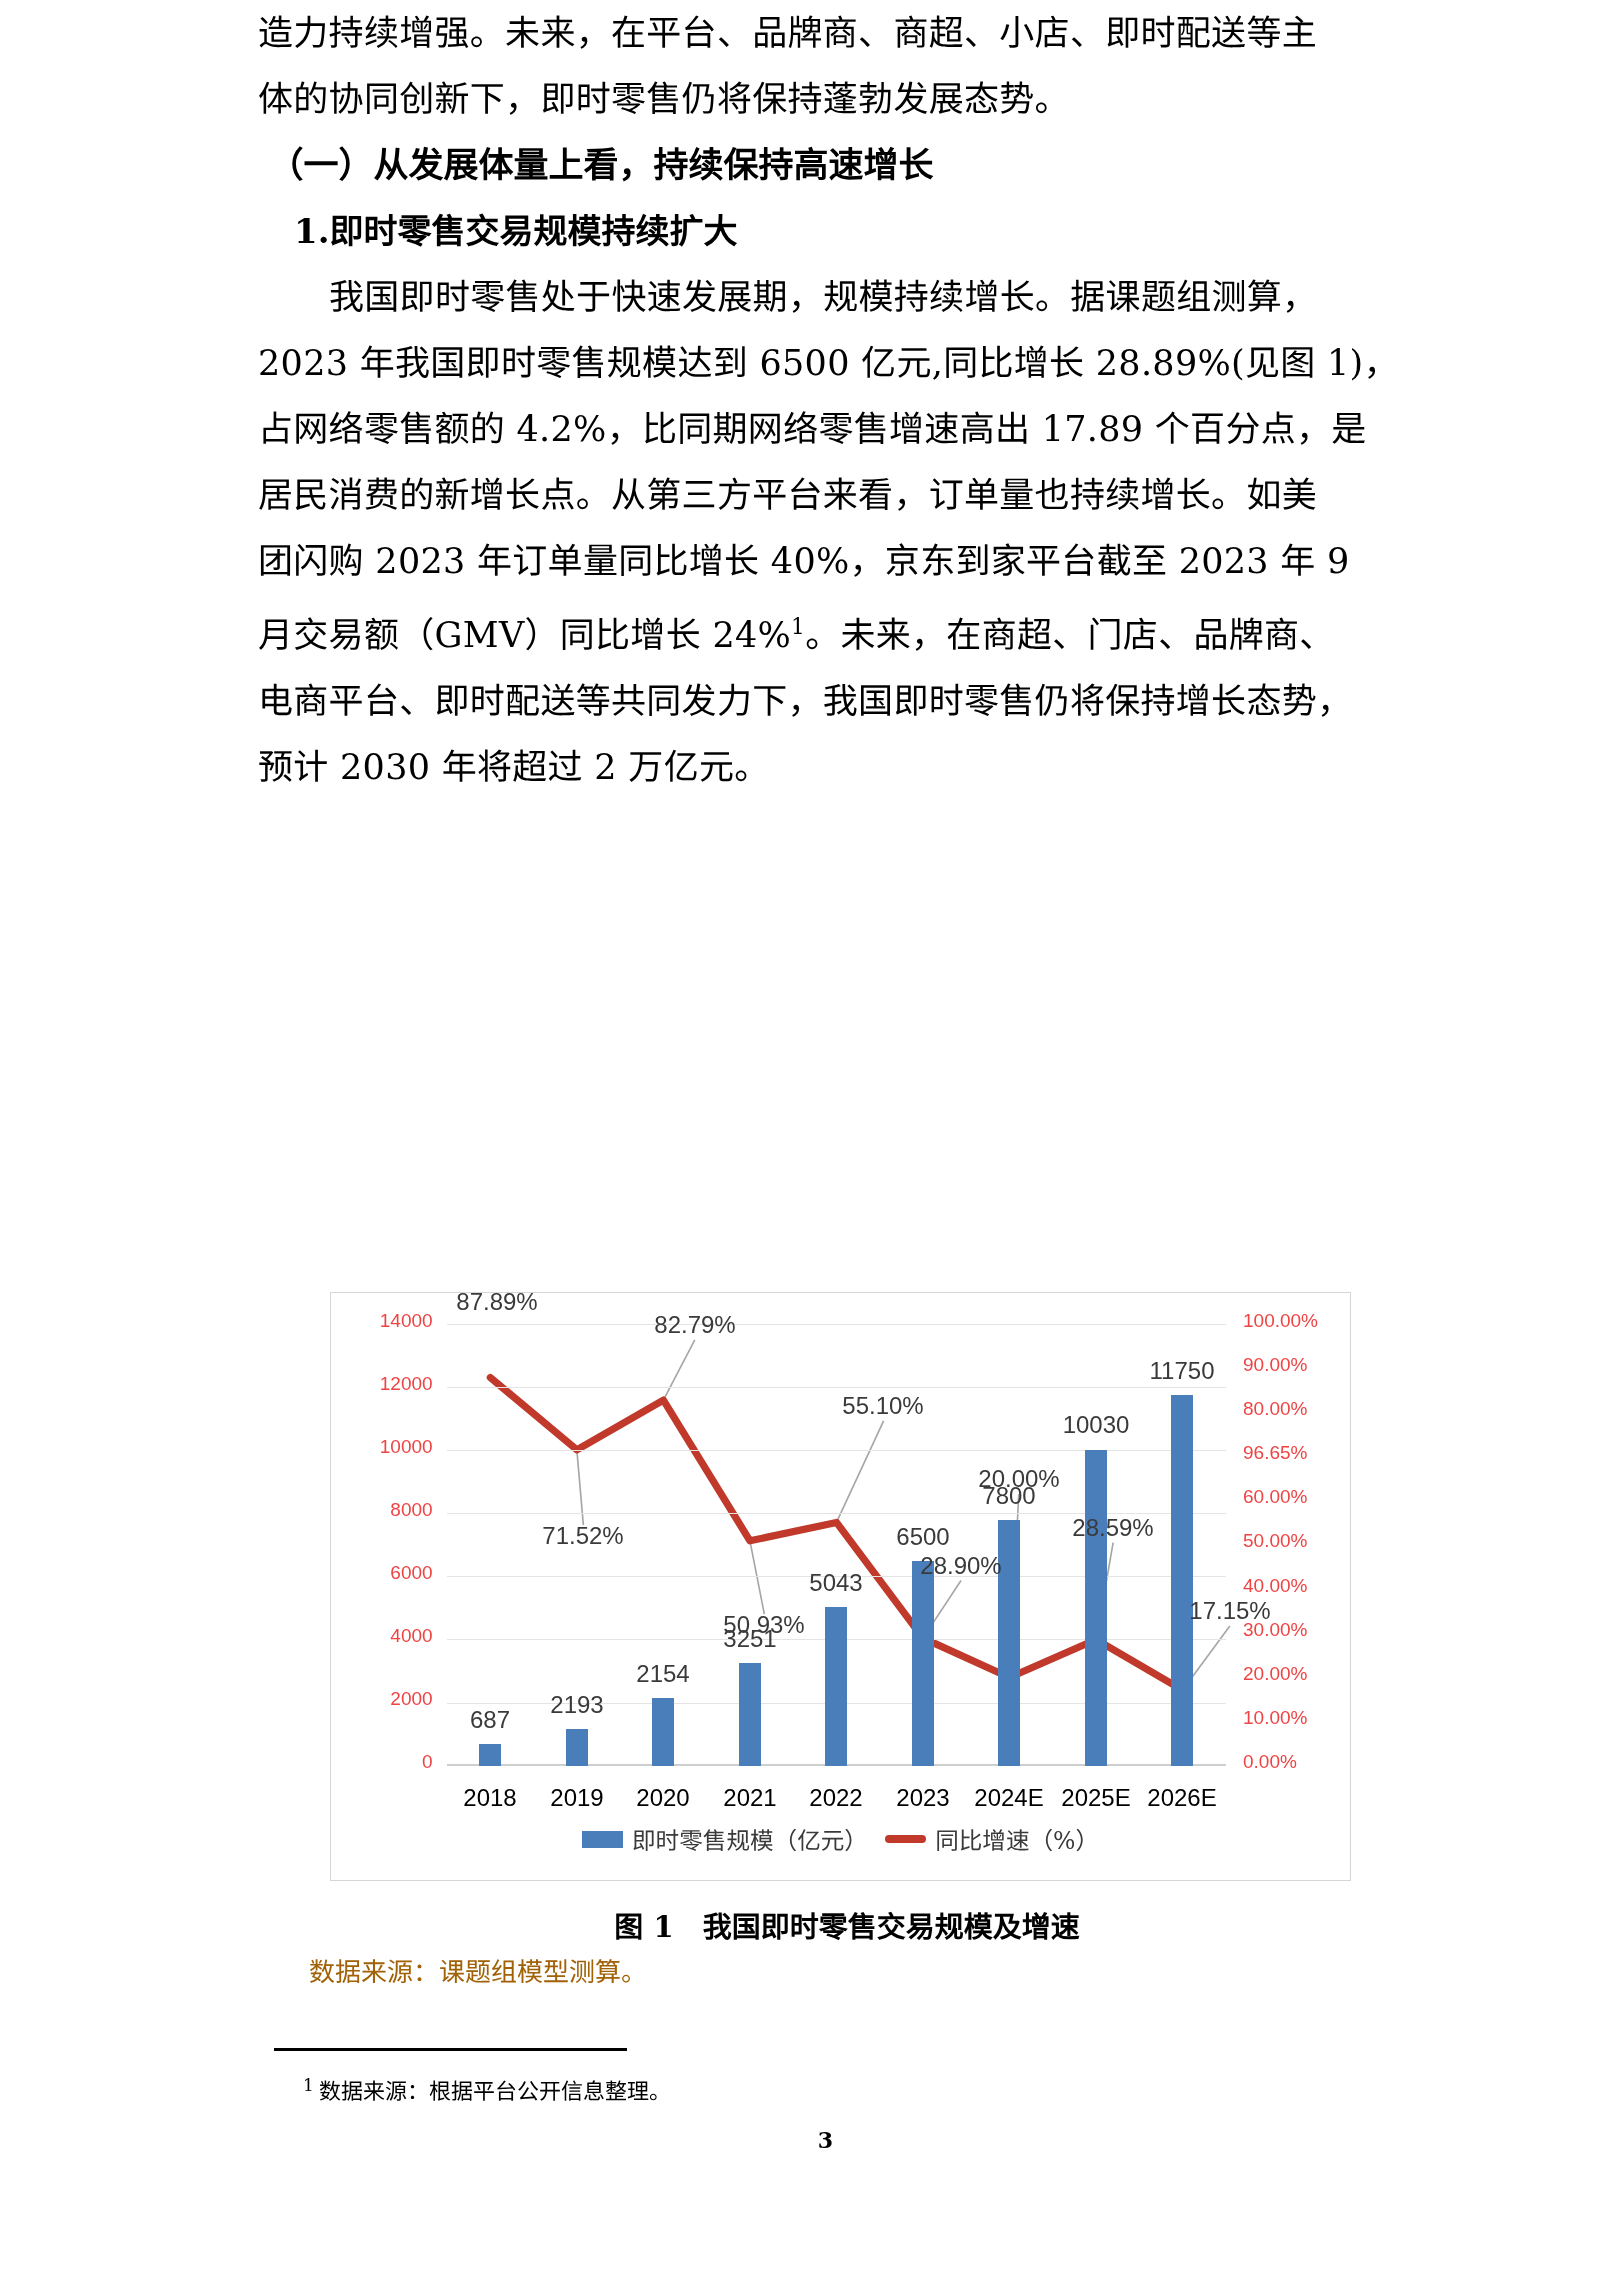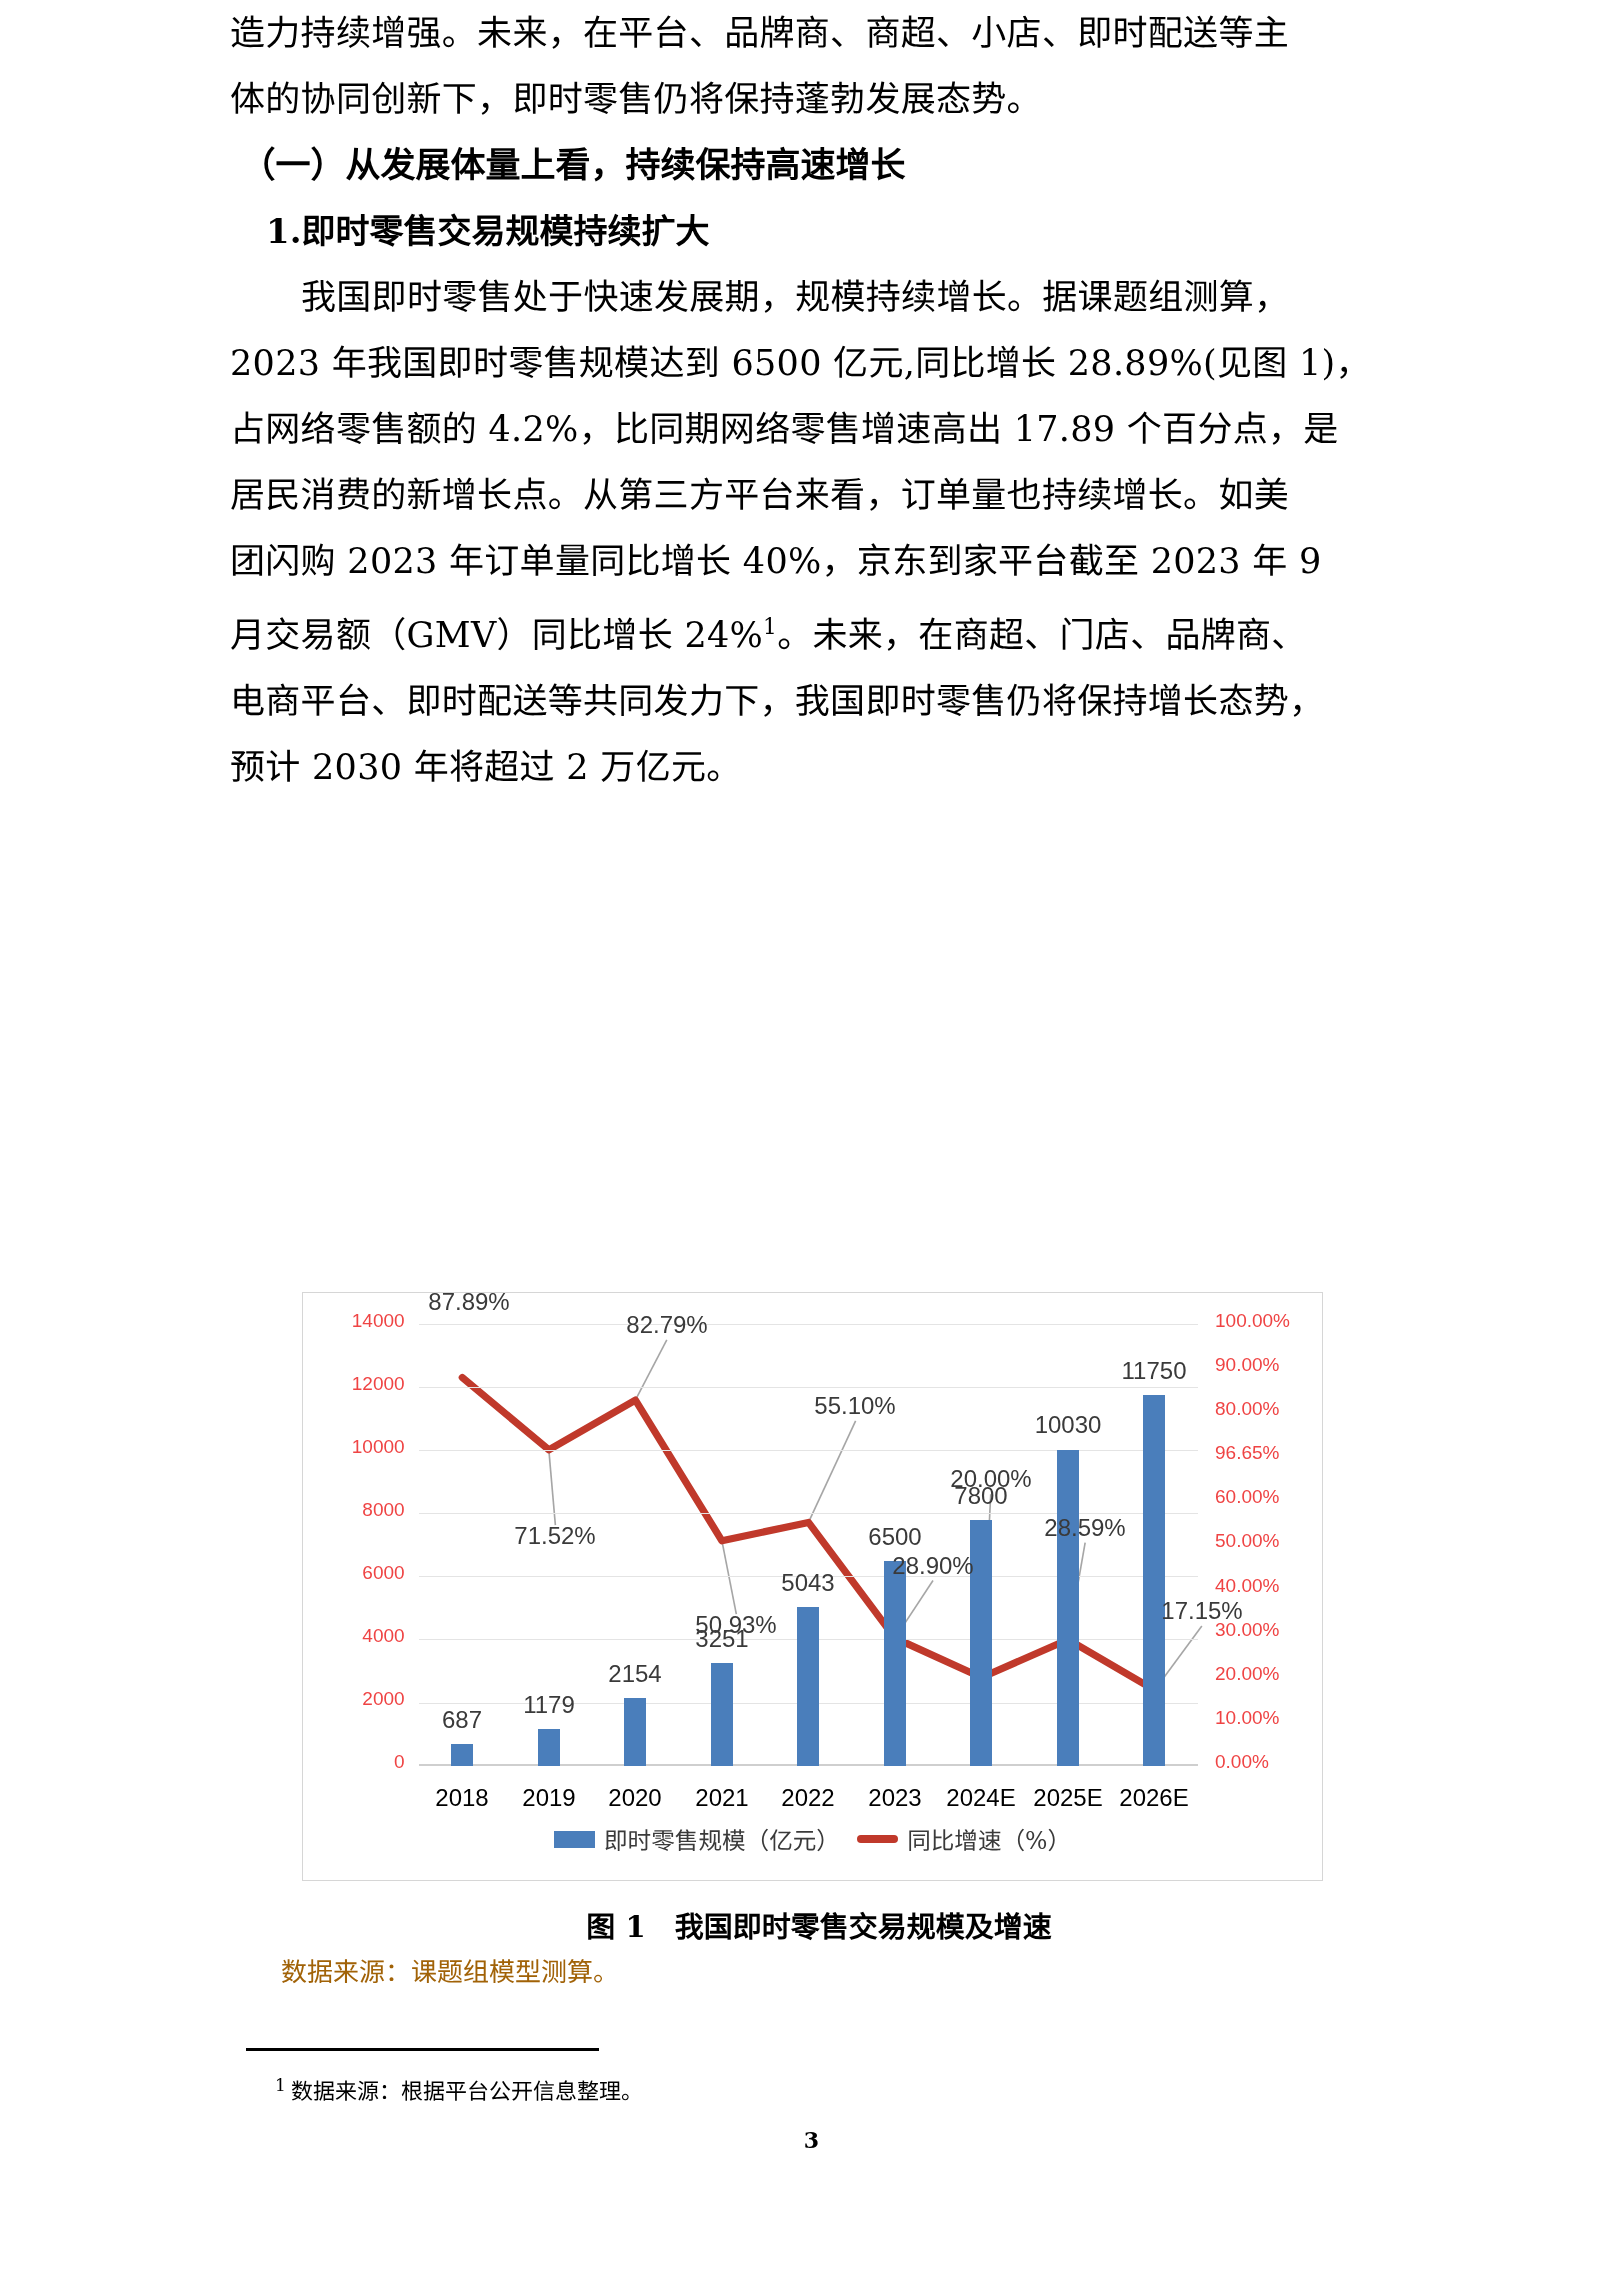--- a/index.html
+++ b/index.html
@@ -6,20 +6,21 @@
   body {
     width:1623px; height:2295px;
     background:#ffffff;
     font-family:"DejaVu Serif", serif;
     position:relative;
     overflow:hidden;
   }
   .page {
     position:absolute; inset:0;
     padding:0;
+    margin-left:28px;
   }
   .content {
     position:absolute;
     left:230px; top:0; width:1178px;
   }
 
   
   .body-line {
     font-family:"DejaVu Serif", serif;
     font-size:35px;
@@ -246,21 +247,21 @@
           <div class="ylabel-right" style="top: 206px;">50.00%</div>
           <div class="ylabel-right" style="top: 162px;">60.00%</div>
           <div class="ylabel-right" style="top: 118px;">96.65%</div>
           <div class="ylabel-right" style="top: 74px;">80.00%</div>
           <div class="ylabel-right" style="top: 30px;">90.00%</div>
           <div class="ylabel-right" style="top: -14.4px;">100.00%</div>
           <div class="bar" style="height: 21.7px; left: 32px; background: rgb(74, 126, 187);"></div>
           <div class="bar-label" style="left: 43px; top: 382px;">687</div>
           <div class="xlabel" style="left: 43px;">2018</div>
           <div class="bar" style="height: 37px; left: 119px; background: rgb(74, 126, 187);"></div>
-          <div class="bar-label" style="left: 130px; top: 367px;">1179</div>
+          <div class="bar-label" style="left: 130px; top: 367px;">2193</div>
           <div class="xlabel" style="left: 130px;">2019</div>
           <div class="bar" style="height: 68px; left: 205px; background: rgb(74, 126, 187);"></div>
           <div class="bar-label" style="left: 216px; top: 336px;">2154</div>
           <div class="xlabel" style="left: 216px;">2020</div>
           <div class="bar" style="height: 103px; left: 292px; background: rgb(74, 126, 187);"></div>
           <div class="bar-label" style="left: 303px; top: 301px;">3251</div>
           <div class="xlabel" style="left: 303px;">2021</div>
           <div class="bar" style="height: 159px; left: 378px; background: rgb(74, 126, 187);"></div>
           <div class="bar-label" style="left: 389px; top: 245px;">5043</div>
           <div class="xlabel" style="left: 389px;">2022</div>

